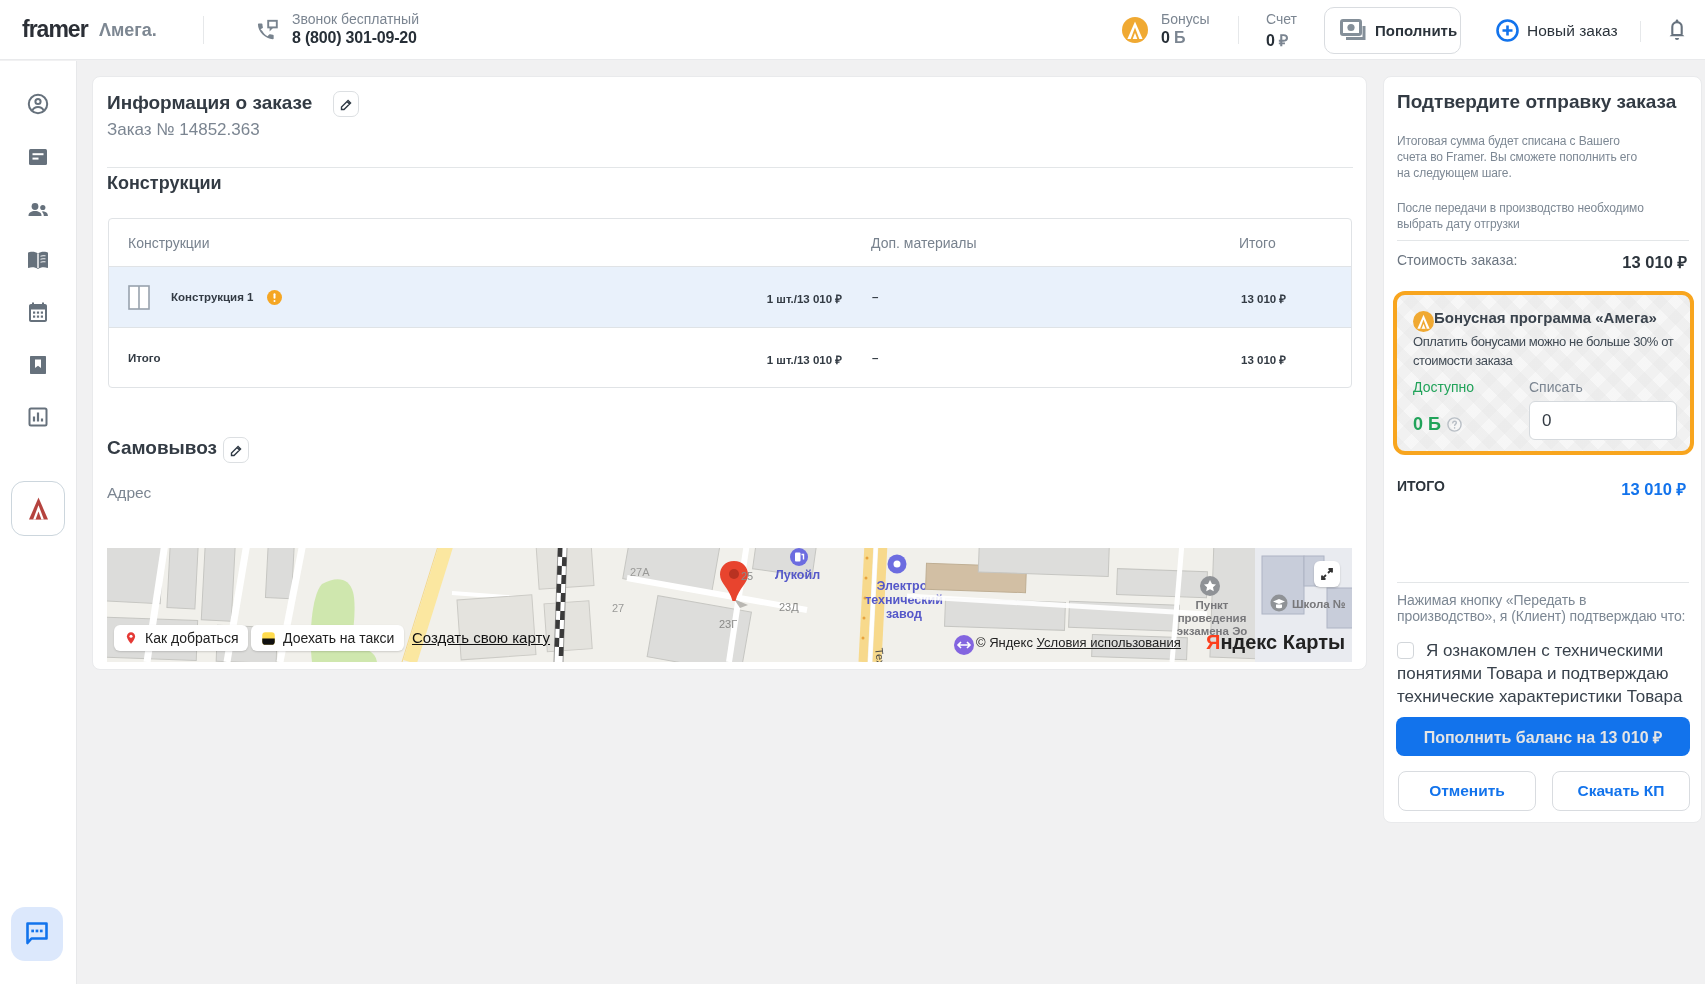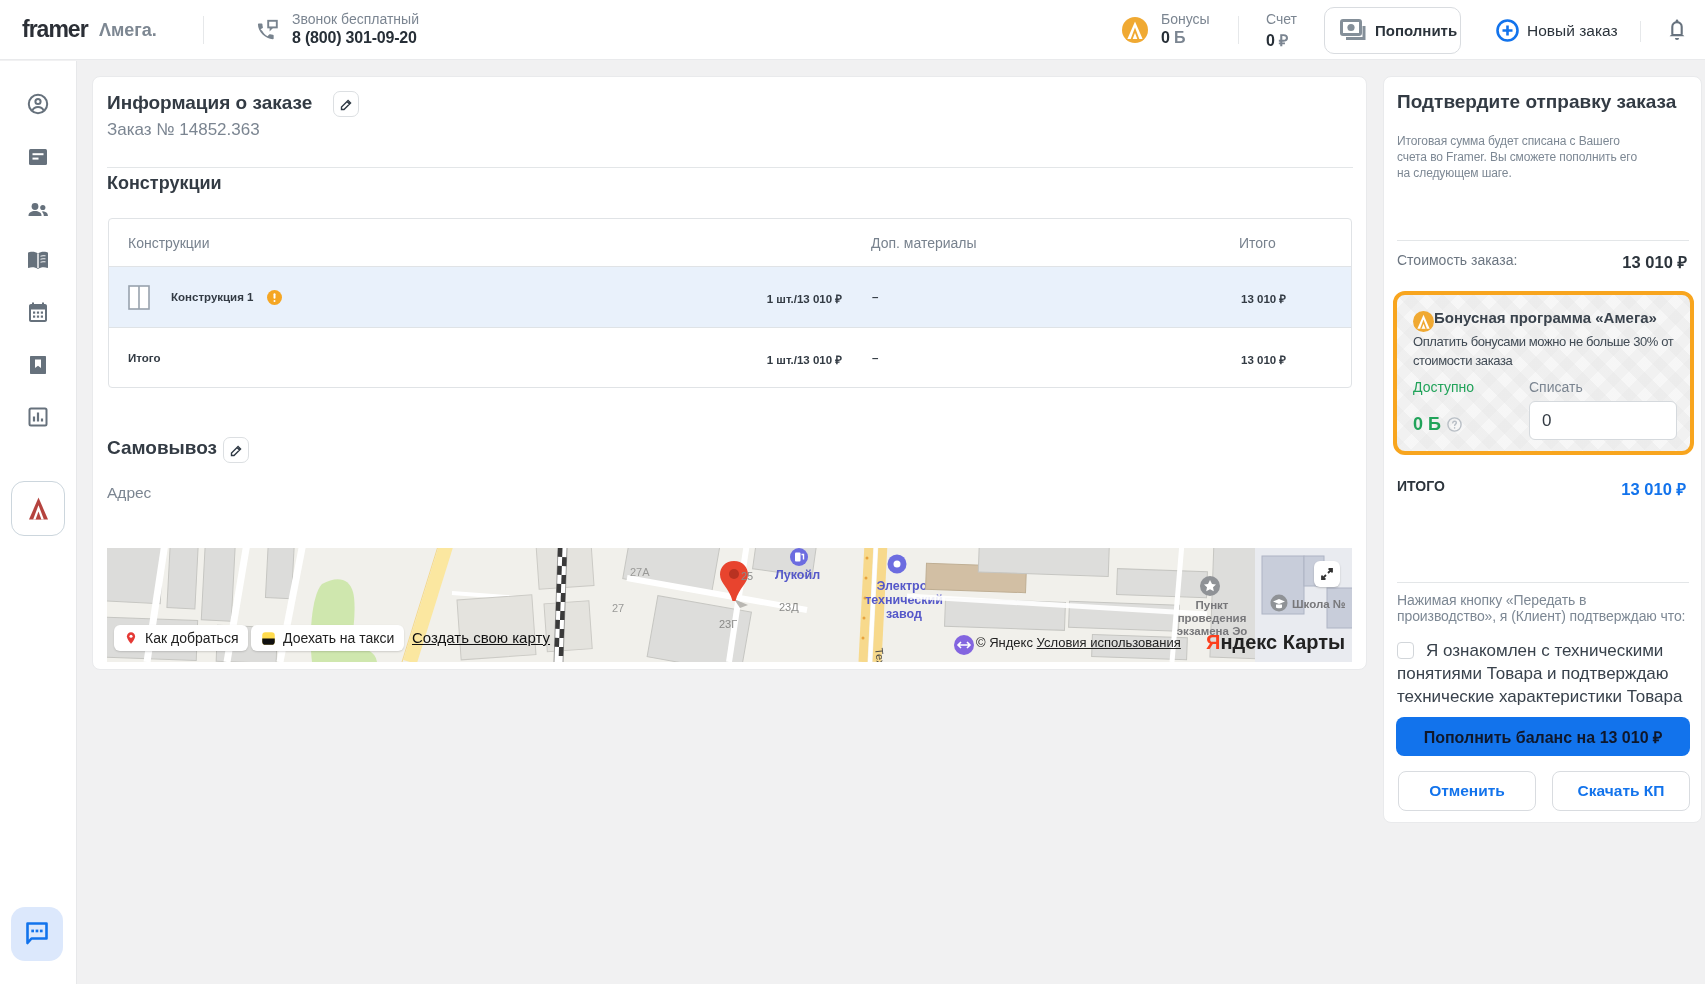--- a/index.html
+++ b/index.html
@@ -44,21 +44,21 @@
   .bonus-box { position:absolute; left:9px; top:214px; width:301px; height:164px; border:4px solid #f8a51e; border-radius:12px;
     background-color:#f1f1f1;
     background-image:
       repeating-linear-gradient(45deg, rgba(229,229,229,.4) 0 11px, rgba(255,255,255,0) 11px 22px),
       repeating-linear-gradient(-45deg, rgba(250,250,250,.6) 0 11px, rgba(255,255,255,0) 11px 22px);
     padding-left: 20px;
   }
   .inp { position:absolute; background:#fff; border:1px solid #d5d9dd; border-radius:6px; font-size:17px; color:#333b44; }
   .warn-box { position:absolute; left:12px; top:442px; width:294px; height:47px; background:#fcecd3; border-radius:8px; overflow:hidden; }
   .btn-blue { position:absolute; left:12px; top:640px; width:294px; height:39px; background:#1273ec; border-radius:8px;
-    color:#0f172a; font-size:16px; font-weight:700; display:flex; align-items:center; justify-content:center; }
+    color:#e5e5e5; font-size:16px; font-weight:700; display:flex; align-items:center; justify-content:center; }
   .btn-outline { position:absolute; top:694px; width:138px; height:40px; background:#fff; border:1px solid #d9dce0; border-radius:8px;
     color:#1273ec; font-size:15.5px; font-weight:700; display:flex; align-items:center; justify-content:center; }
   .chk { position:absolute; width:17px; height:17px; border:1.5px solid #d2d6da; border-radius:4px; background:#fff; }
 
   
   .map { position:absolute; left:14px; top:471px; width:1245px; height:114px; overflow:hidden; background:#f1f0eb; }
   .map-btn { position:absolute; top:77px; height:26px; background:#fff; border-radius:6px; box-shadow:0 1px 2px rgba(0,0,0,.15);
     display:flex; align-items:center; font-size:14px; color:#222; padding:0 10px; }
 </style>
 </head>
@@ -390,20 +390,21 @@
           <path d="M8.5 2h3.5v3.5M12 2L8 6M5.5 12H2V8.5M2 12l4-4"></path>
           <path d="M8.5 2h3.5v3.5M5.5 12H2V8.5" fill="#333" stroke="none"></path>
         </svg>
     </div>
   </div>
 </div>
 
 <div class="card card-right">
   <div style="position:absolute; left:13px; top:14px; font-size:19px; font-weight:700; color:#333b44;">Подтвердите отправку заказа</div>
   <div class="rp-p" style="position:absolute; left:13px; top:57px;">Итоговая сумма будет списана с Вашего<br>счета во Framer. Вы сможете пополнить его<br>на следующем шаге.</div>
+  <div class="rp-p" style="position:absolute; left:13px; top:124px;">После передачи в производство необходимо<br>выбрать дату отгрузки</div>
   <div class="divider" style="left:13px; top:163px; width:292px;"></div>
   <div style="position:absolute; left:13px; top:175px; font-size:14px; color:#6b7580;">Стоимость заказа:</div>
   <div style="position:absolute; right:14px; top:173px; font-size:16.5px; font-weight:700; color:#2c343c;">13 010 ₽</div>
 
   <div class="bonus-box">
     <svg style="position:absolute; left:16px; top:16px;" width="21" height="21" viewBox="0 0 26 26">
       <circle cx="13" cy="13" r="13" fill="#f0a932"></circle>
       <path d="M13 4.5 L20.6 22 H5.4 Z" fill="#fff"></path>
         <path d="M13 10.6 L17.3 22 H8.7 Z" fill="#f0a932"></path>
         <path d="M13 15.7 L15.3 22 H10.7 Z" fill="#fff"></path>

